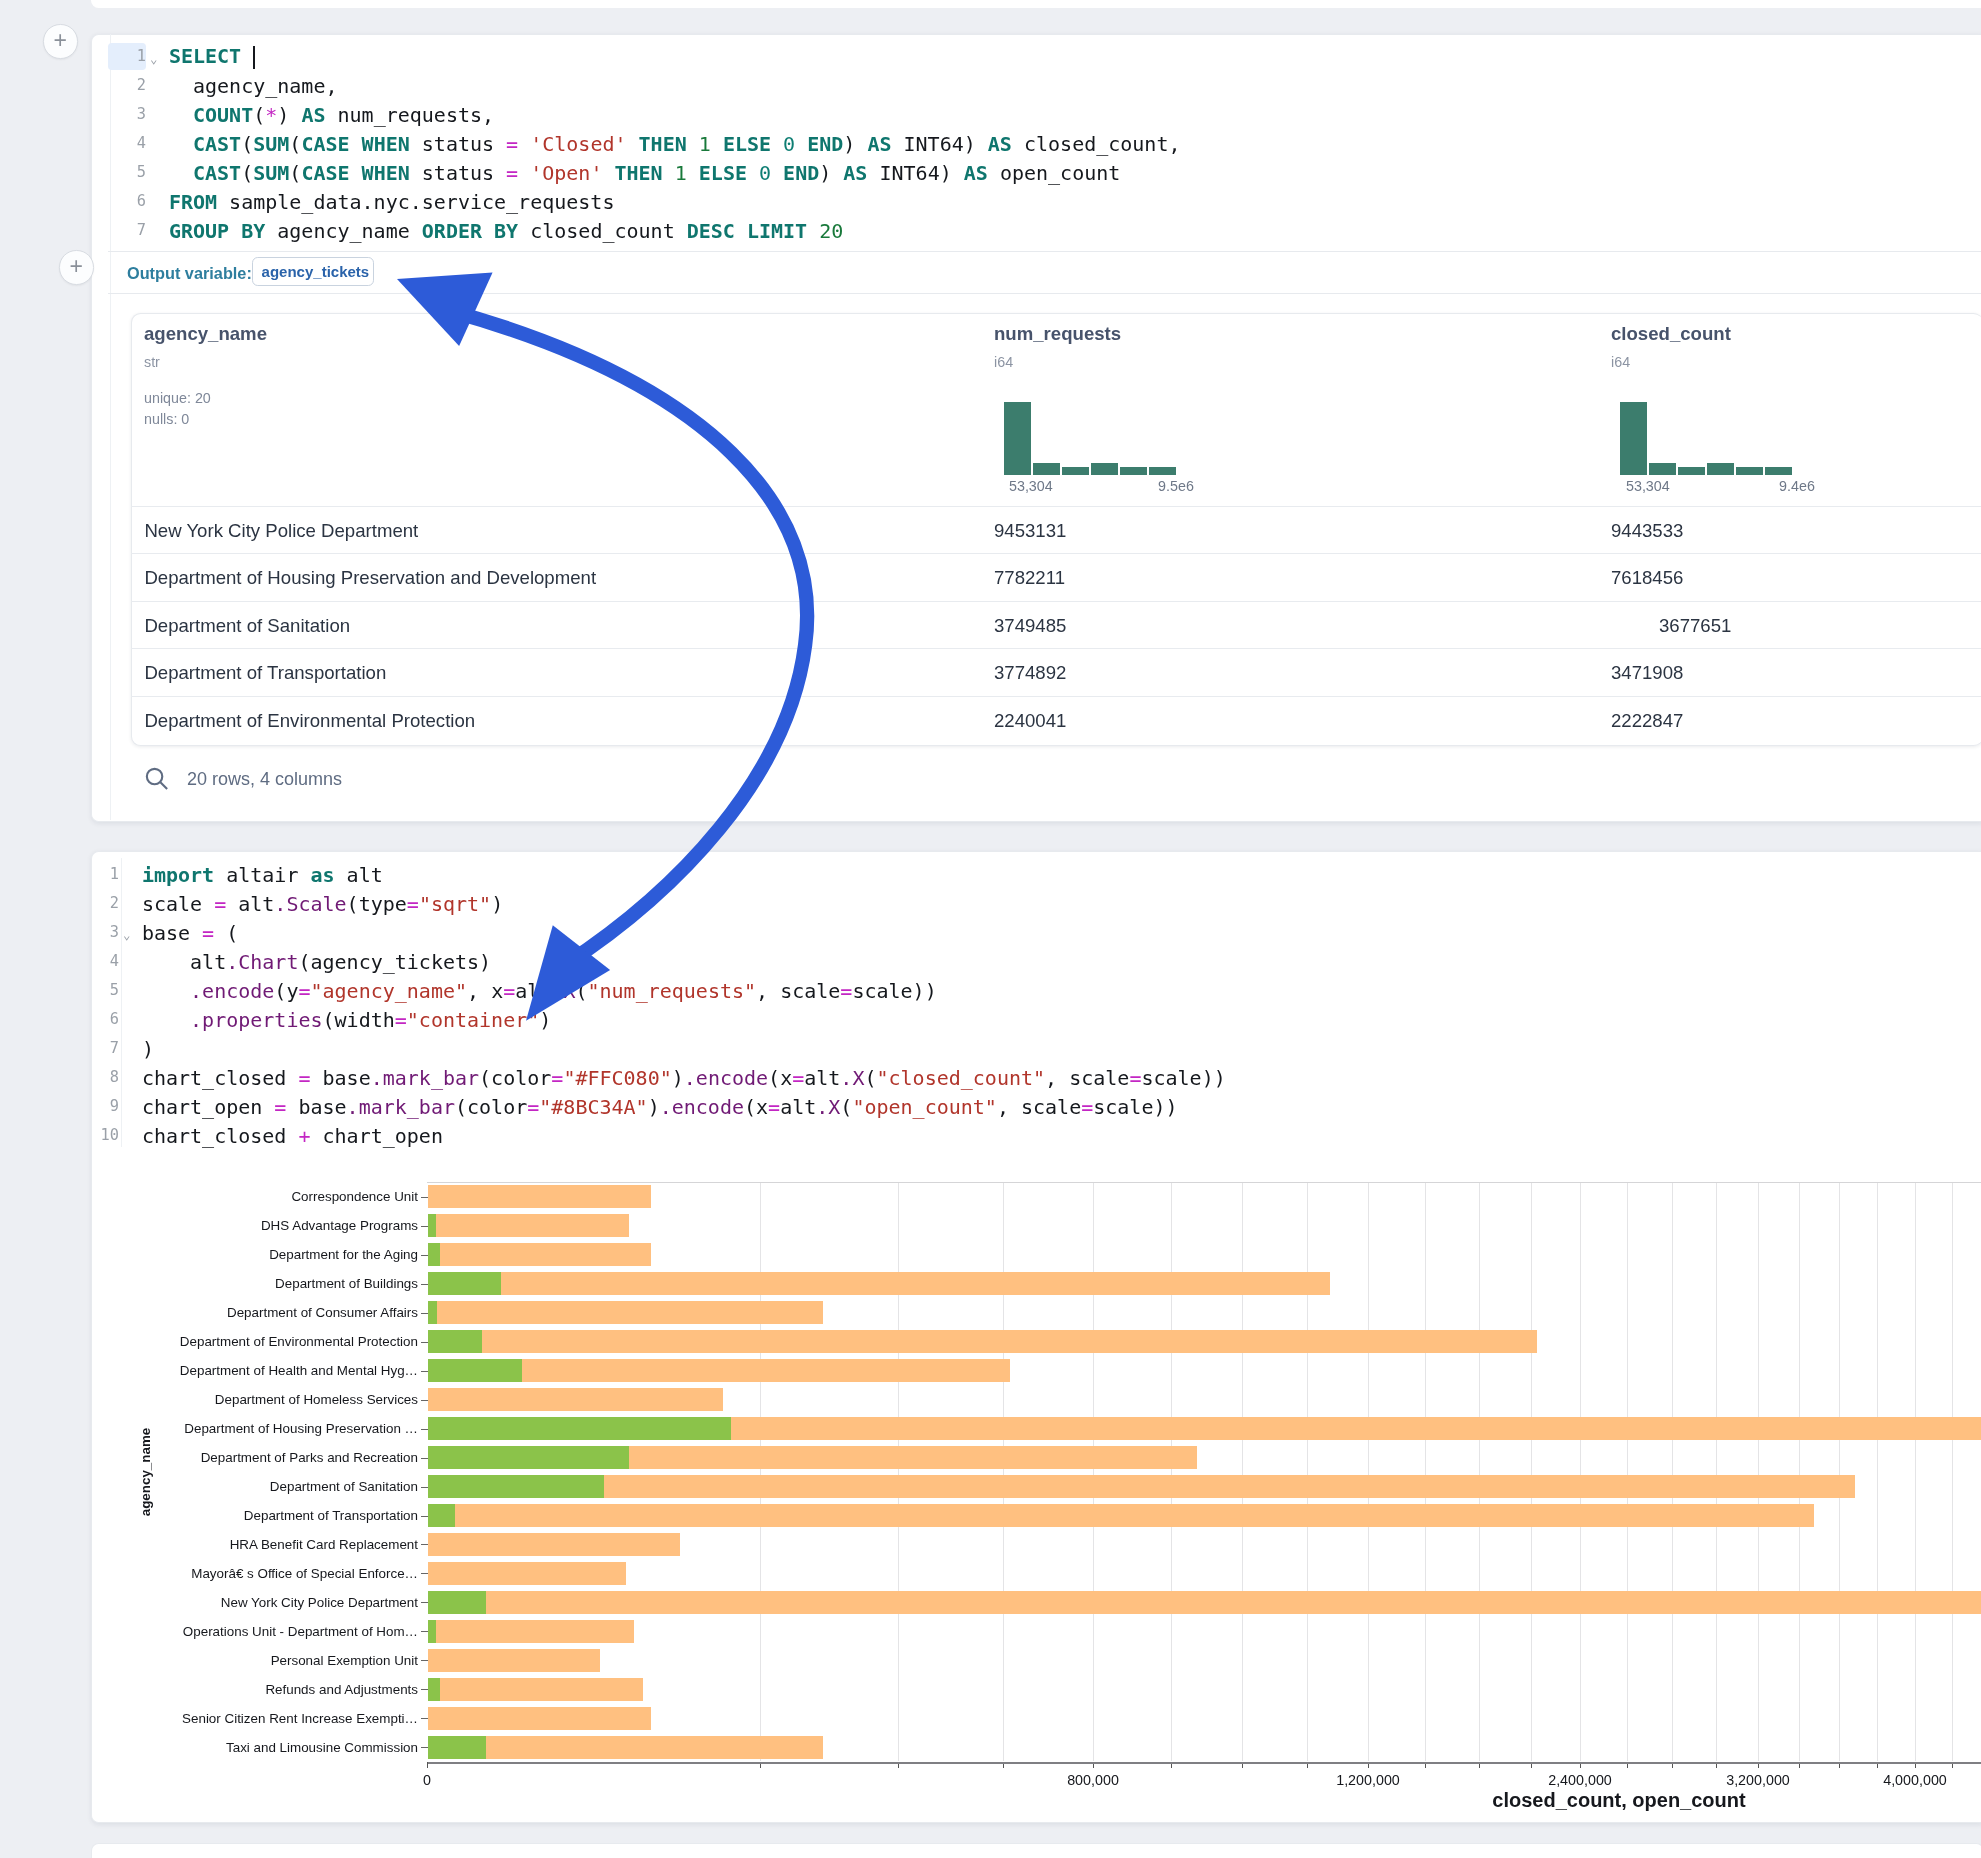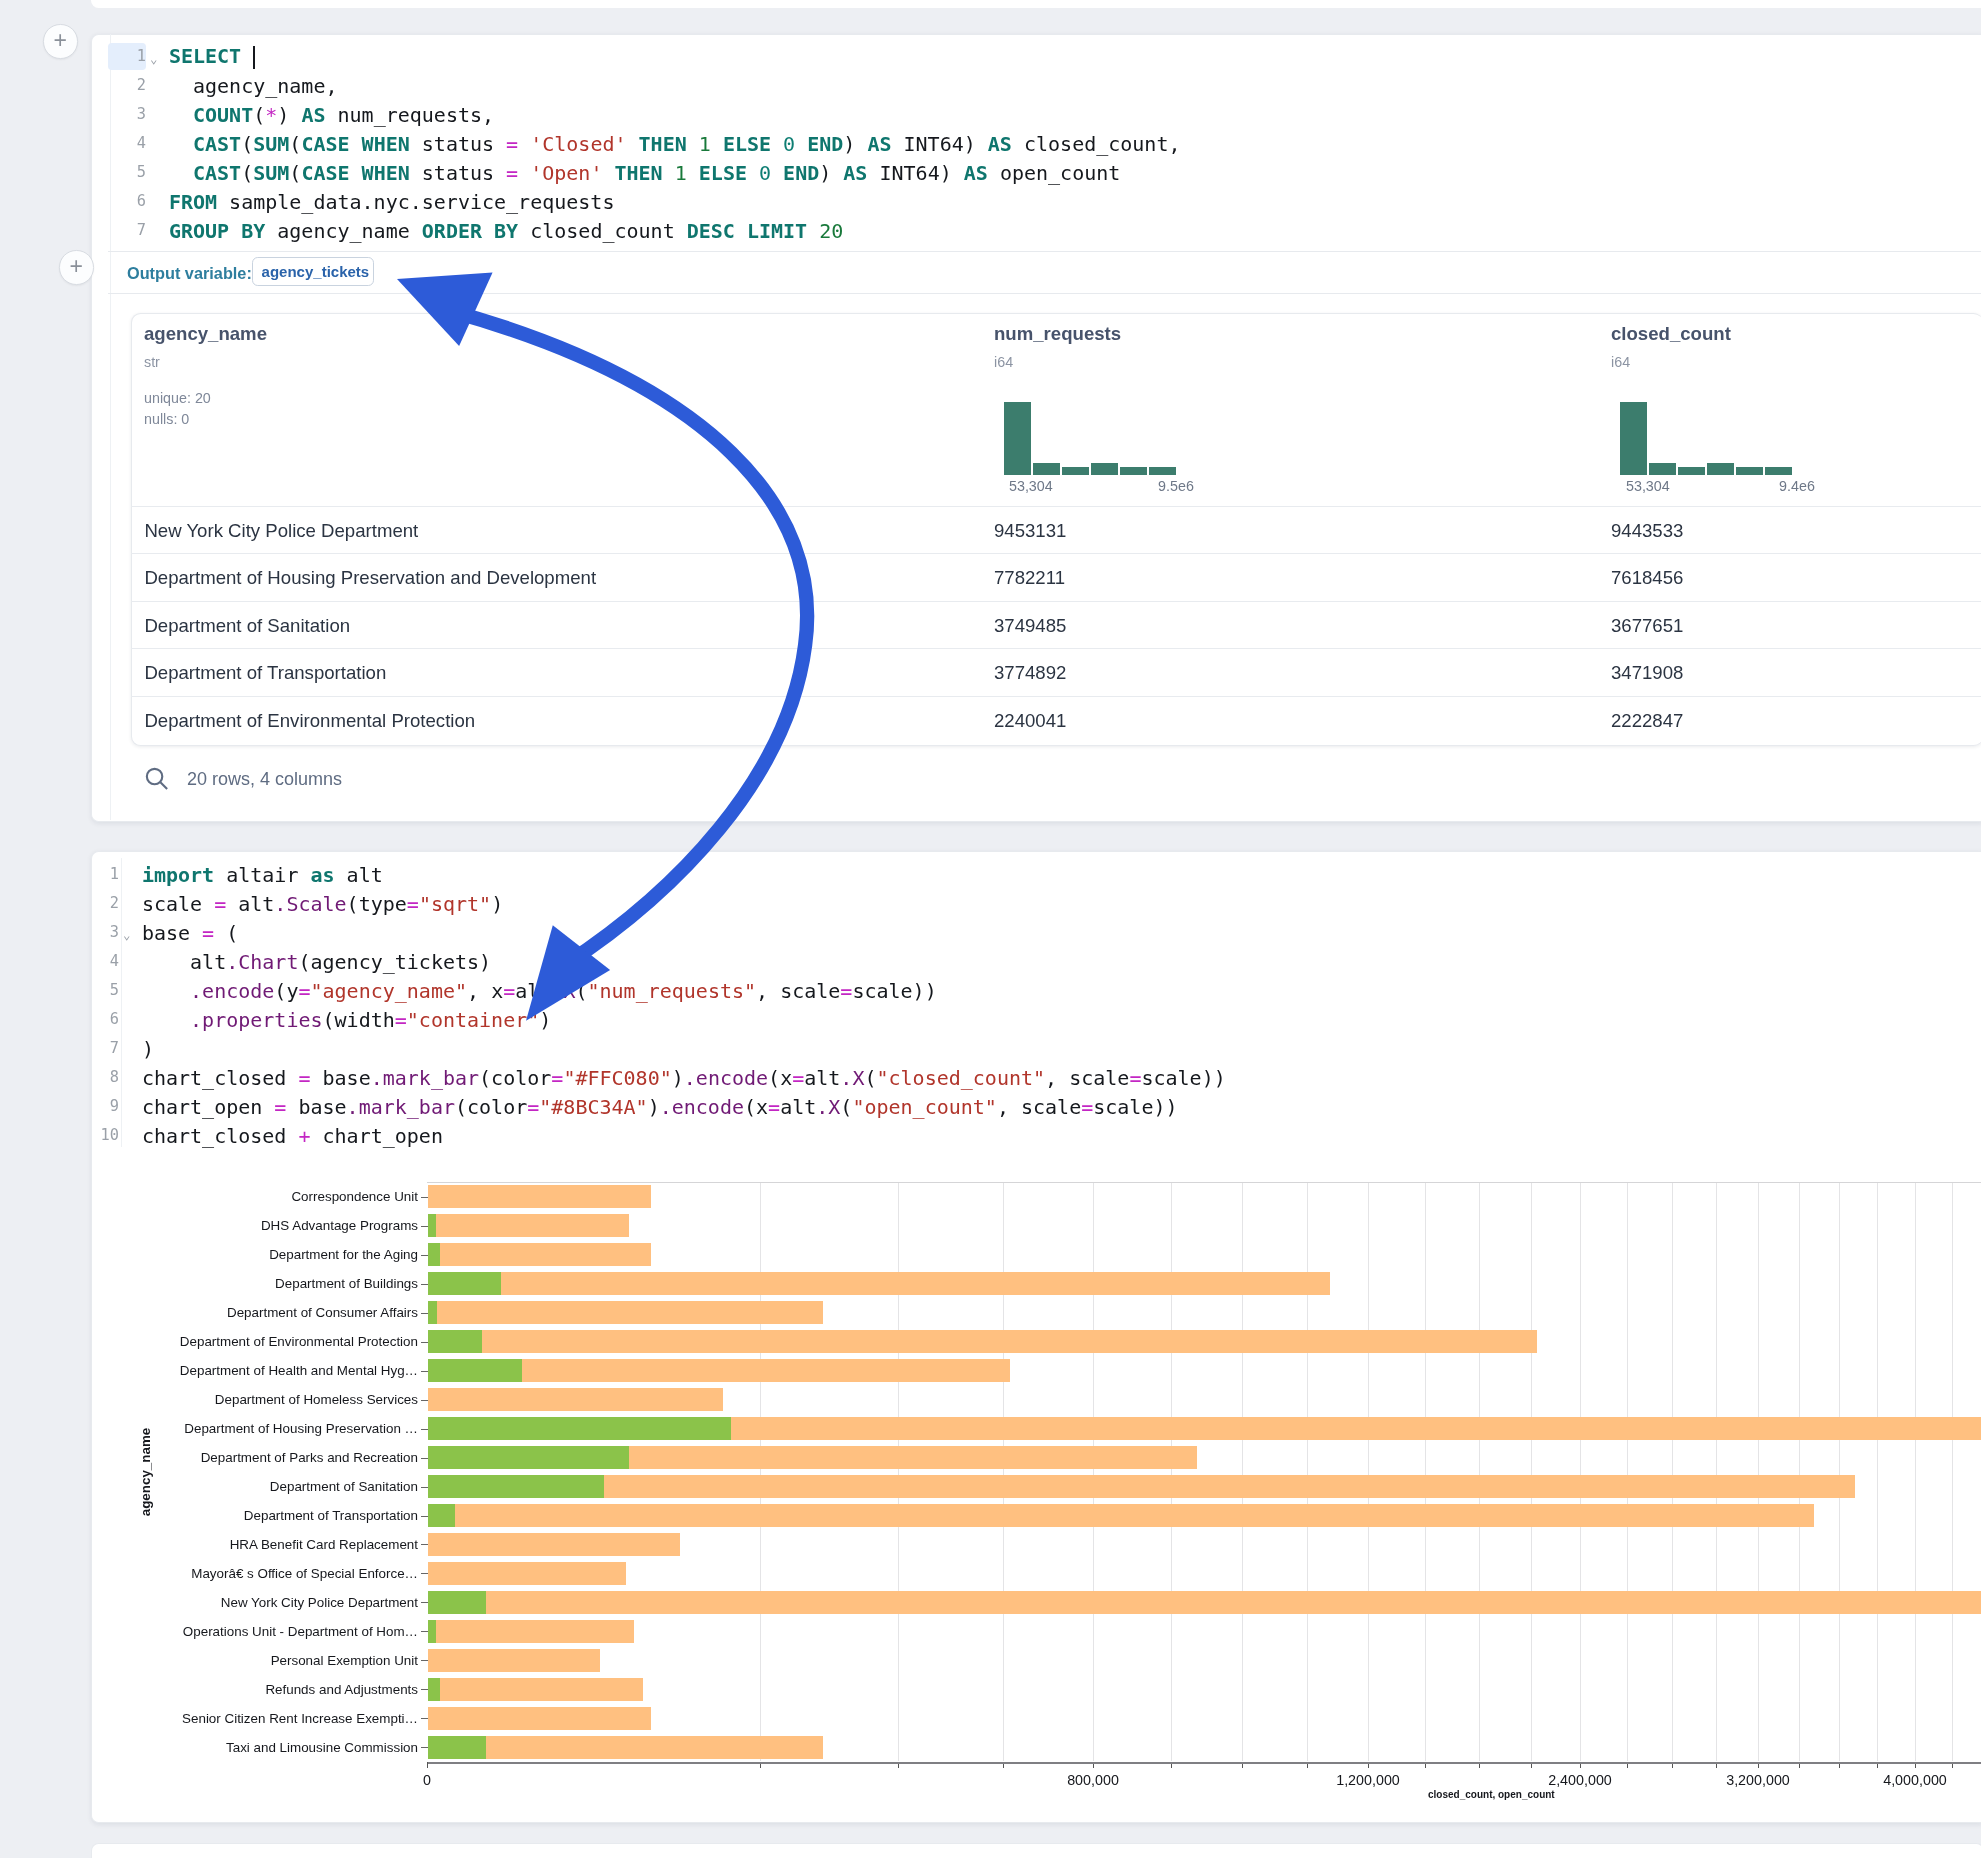--- a/index.html
+++ b/index.html
@@ -35,21 +35,21 @@
   .hist{position:absolute;width:172px;height:74px;display:flex;align-items:flex-end;gap:1.9px}
   .hist .hb{flex:1;background:#3c7d6d}
   .histlab{position:absolute;font-size:14.3px;color:#6e7888}
   .t-row{position:absolute;left:131px;width:1851px;height:48px;border-top:1px solid #e8ebef;font-size:18.6px;color:#2b3442}
   .t-row span{position:absolute;line-height:48px}
   .footer-text{position:absolute;font-size:18px;color:#5f6c82}
   
   #chart-layer{position:absolute;left:0;top:0;width:1982px;height:1858px;pointer-events:none}
   .ylab{position:absolute;font-size:13.4px;color:#16181d;height:17px;line-height:17px}
   .xlab{position:absolute;font-size:14.3px;color:#16181d}
-  .xtitle{position:absolute;left:1428px;top:1789px;width:382px;font-weight:bold;font-size:10px;color:#16181d}
+  .xtitle{position:absolute;left:1428px;top:1789px;width:382px;text-align:center;font-weight:bold;font-size:20px;color:#16181d}
   .ytitle{position:absolute;left:145px;top:1472px;transform:translate(-50%,-50%) rotate(-90deg);
           font-weight:bold;font-size:13.4px;color:#16181d;white-space:nowrap}
 </style>
 </head>
 <body>
 
 <div class="abs" style="left:91px;top:0;width:1891px;height:7.6px;background:#fff;border-radius:0 0 0 7.6px"></div>
 
 <div class="card" style="left:91px;top:34px;width:1891px;height:786px;border-radius:7.6px 0 0 7.6px;border-right:none"></div>
 <div class="abs" style="left:110px;top:34px;width:1px;height:786px;background:#eef1f4"></div>
@@ -142,21 +142,21 @@
       <span style="left: 1480px;">9443533</span>
     </div>
     <div class="t-row" style="top: 553px;">
       <span style="left: 13.4px;">Department of Housing Preservation and Development</span>
       <span style="left: 863px; text-align: center;">7782211</span>
       <span style="left: 1480px;">7618456</span>
     </div>
     <div class="t-row" style="top: 601px;">
       <span style="left: 13.4px;">Department of Sanitation</span>
       <span style="left: 863px;">3749485</span>
-      <span style="left: 1480px;">3677651</span>
+      <span style="left: 1528px;">3677651</span>
     </div>
     <div class="t-row" style="top: 648px;">
       <span style="left: 13.4px;">Department of Transportation</span>
       <span style="left: 863px;">3774892</span>
       <span style="left: 1480px;">3471908</span>
     </div>
     <div class="t-row" style="top: 696px;">
       <span style="left: 13.4px;">Department of Environmental Protection</span>
       <span style="left: 863px;">2240041</span>
       <span style="left: 1480px;">2222847</span>

